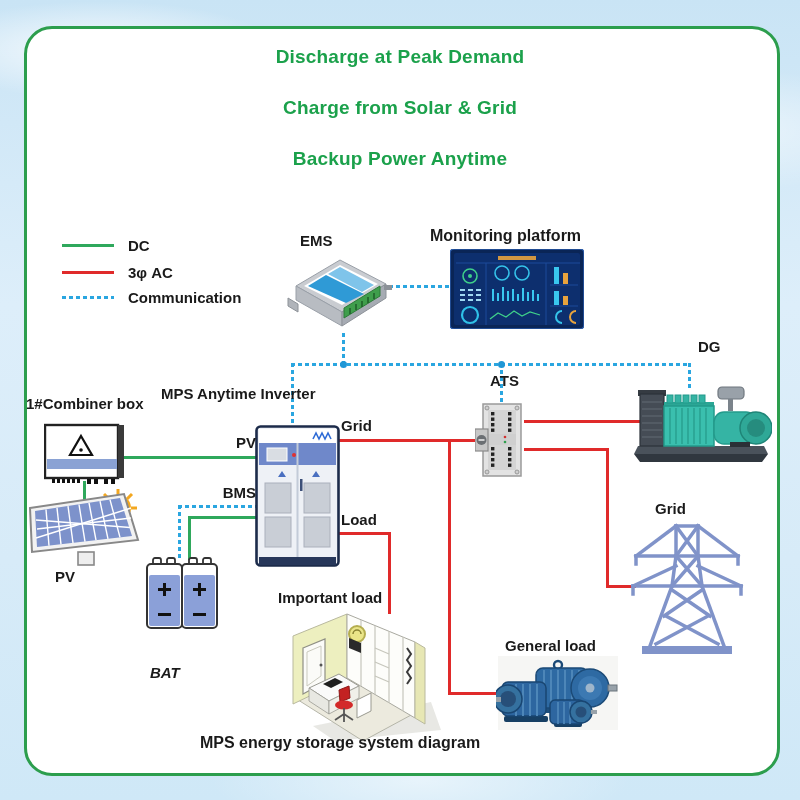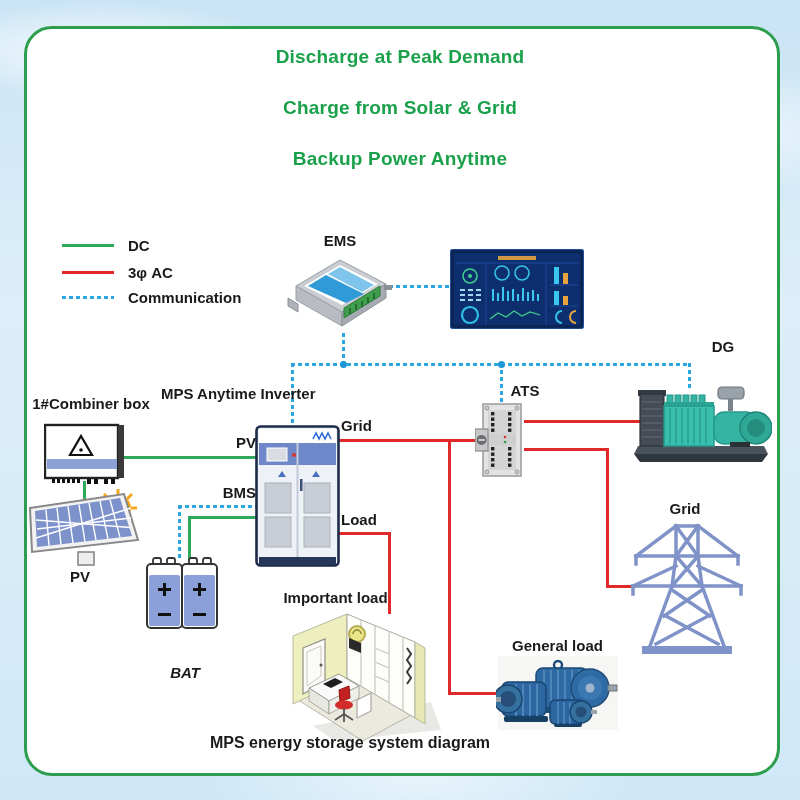--- a/index.html
+++ b/index.html
@@ -13,21 +13,21 @@
       radial-gradient(ellipse 260px 70px at 100px 50px, rgba(255,255,255,.85), transparent 70%),
       radial-gradient(ellipse 320px 90px at 700px 130px, rgba(255,255,255,.6), transparent 70%),
       radial-gradient(ellipse 300px 80px at 420px 780px, rgba(255,255,255,.5), transparent 70%),
       linear-gradient(180deg,#c9e4f5 0%,#ddeefa 38%,#d7ebf8 70%,#cfe8f7 100%);
   }
   #card{position:absolute;left:24px;top:26px;width:750px;height:744px;
     background:#fff;border:3px solid var(--card-border-green);border-radius:28px;}
   .title-line{position:absolute;left:0;width:800px;text-align:center;
     font-size:19px;font-weight:bold;color:var(--title-green);letter-spacing:.2px;}
   .lbl{position:absolute;font-weight:bold;font-size:15px;color:var(--label-text);
-    text-align:center;white-space:nowrap;}
+    text-align:left;white-space:nowrap;}
   .cap{font-size:16px;}
   .mon-lbl{font-size:16px;}
   
   .ln{position:absolute;}
   .dc-h{height:3px;background:var(--dc-green);}
   .dc-v{width:3px;background:var(--dc-green);}
   .ac-h{height:3px;background:var(--ac-red);}
   .ac-v{width:3px;background:var(--ac-red);}
   .cm-h{height:3px;background:repeating-linear-gradient(90deg,var(--comm-blue) 0 4px,transparent 4px 7px);}
   .cm-v{width:3px;background:repeating-linear-gradient(180deg,var(--comm-blue) 0 4px,transparent 4px 7px);}
@@ -437,23 +437,24 @@
           <line x1="74" y1="48" x2="74" y2="70"></line>
         </g>
         <circle cx="85" cy="58" r="11" fill="#35719f" stroke="#194672" stroke-width="1.5"></circle>
         <circle cx="85" cy="58" r="5.5" fill="#274f79"></circle>
         <rect x="95" y="56" width="6" height="4" fill="#98a2aa"></rect>
       </g>
     </svg>
   </div>
 
   <div class="lbl" style="left:300px;top:232px;width:80px;">EMS</div>
+  <div class="lbl mon-lbl" style="left:430px;top:227px;width:170px;">Monitoring platform</div>
   <div class="lbl" style="left:26px;top:395px;width:130px;">1#Combiner box</div>
   <div class="lbl" style="left:161px;top:385px;width:140px;">MPS Anytime Inverter</div>
-  <div class="lbl" style="left:490px;top:382px;width:70px;">ATS</div>
+  <div class="lbl" style="left:490px;top:372px;width:70px;">ATS</div>
   <div class="lbl" style="left:698px;top:338px;width:50px;">DG</div>
   <div class="lbl" style="left:655px;top:500px;width:60px;">Grid</div>
   <div class="lbl" style="left:55px;top:568px;width:50px;">PV</div>
   <div class="lbl" style="left:150px;top:664px;width:70px;font-style:italic;">BAT</div>
   <div class="lbl" style="left:278px;top:589px;width:115px;">Important load</div>
   <div class="lbl" style="left:505px;top:637px;width:105px;">General load</div>
 
   <div class="lbl" style="left:228px;top:434px;width:28px;text-align:right;">PV</div>
   <div class="lbl" style="left:341px;top:417px;width:44px;text-align:left;">Grid</div>
   <div class="lbl" style="left:212px;top:484px;width:44px;text-align:right;">BMS</div>

